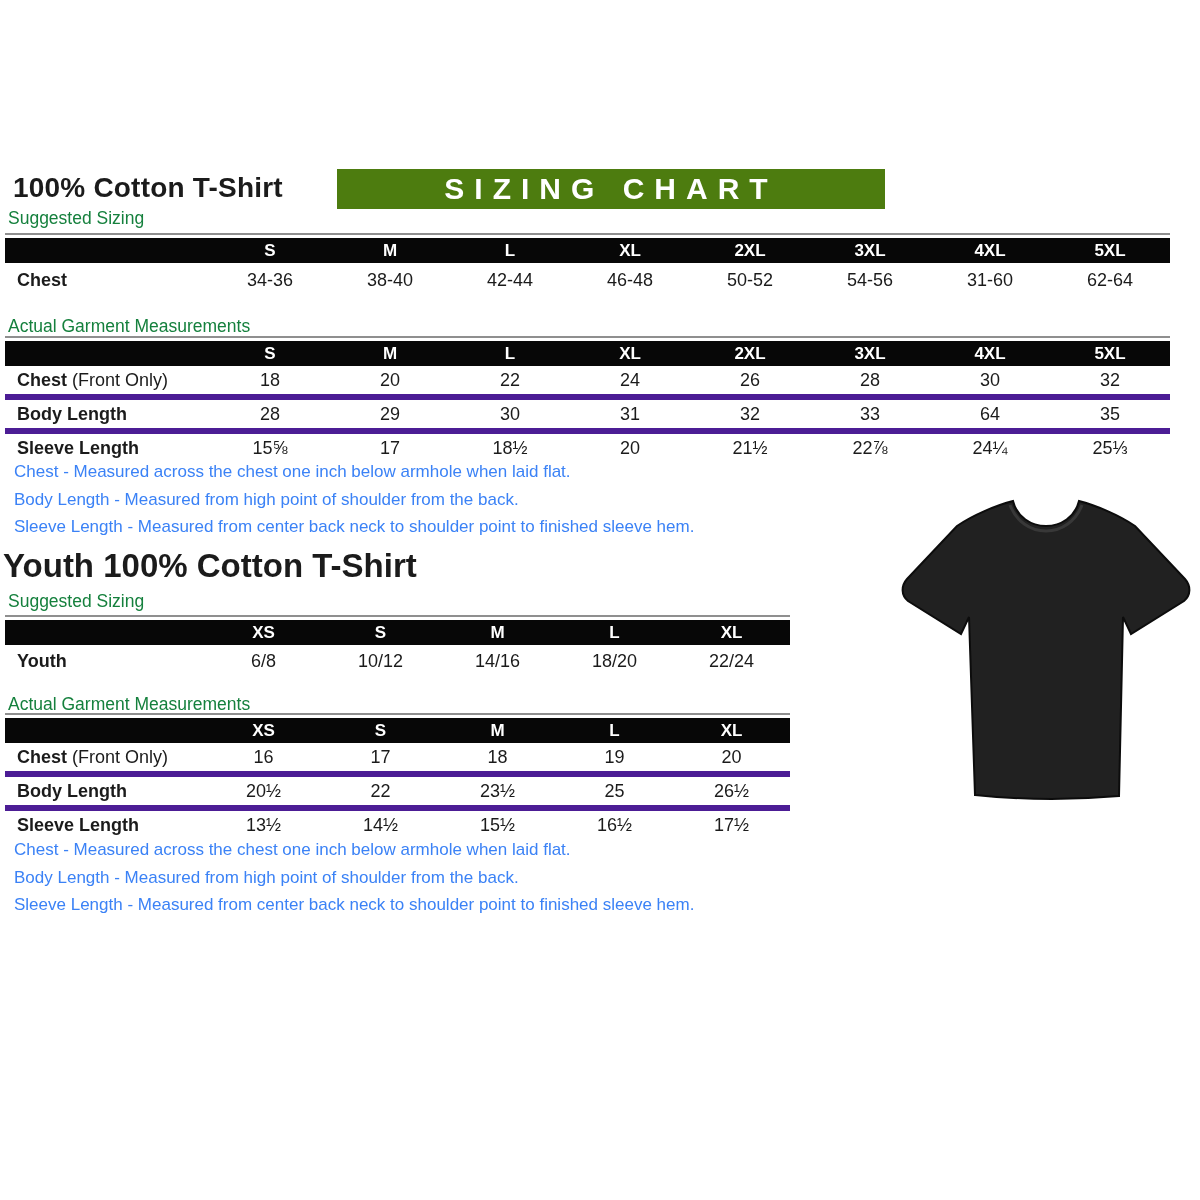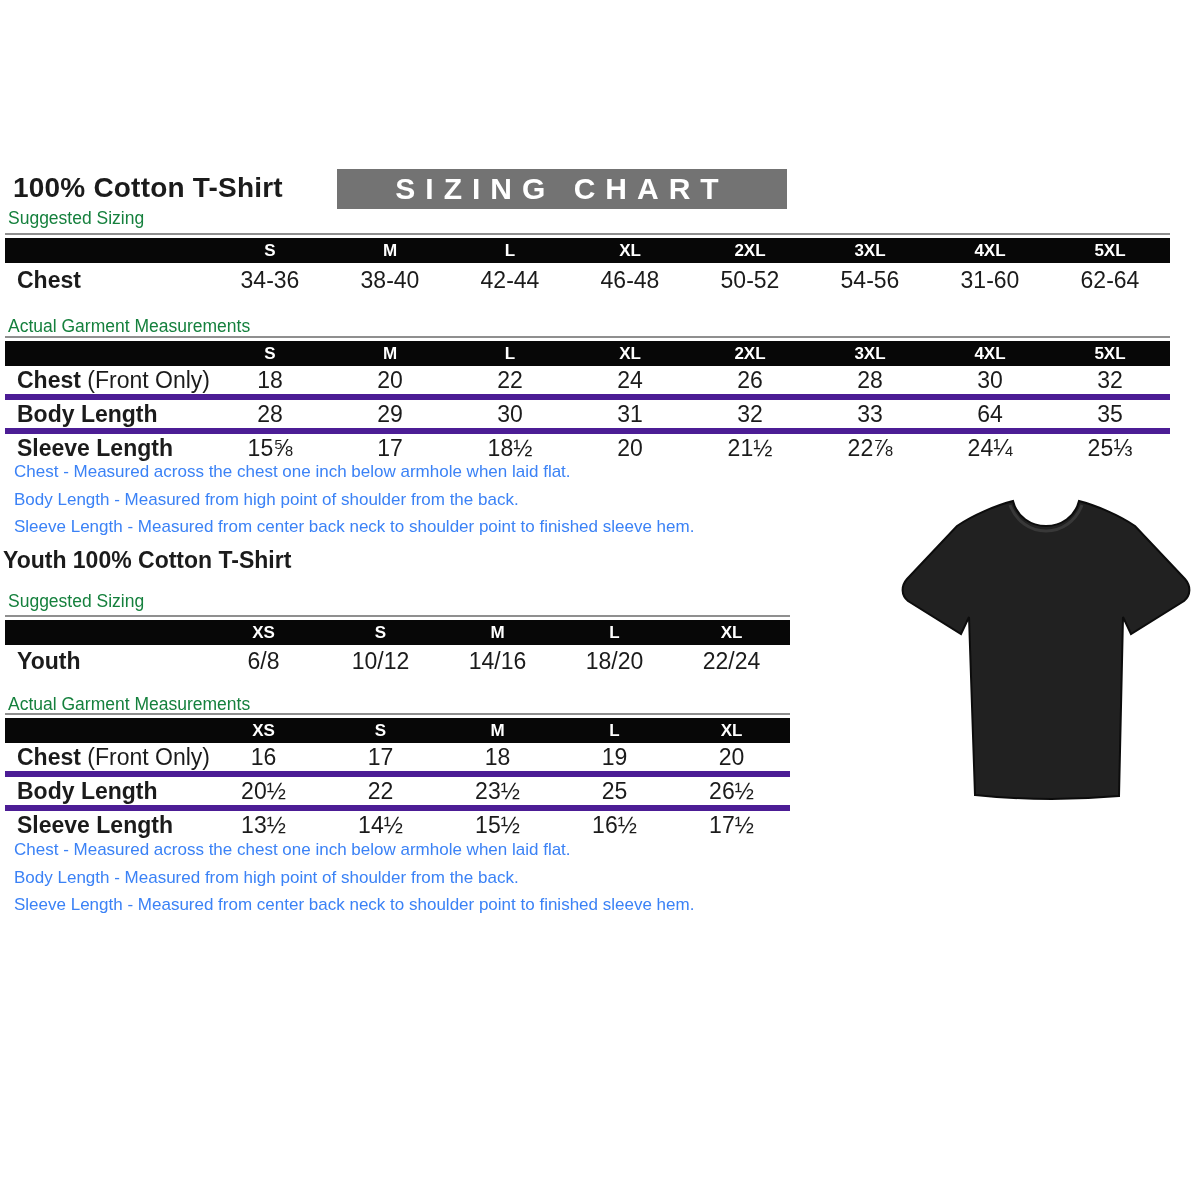--- a/index.html
+++ b/index.html
@@ -2,43 +2,43 @@
 <html><head>
 <meta charset="utf-8">
 <style>
   html,body{margin:0;padding:0;background:#ffffff;}
   body{font-family:"Liberation Sans", sans-serif; color:#1b1b1b;}
   .canvas{position:relative;width:1200px;height:1200px;background:#fff;overflow:hidden;}
 
   .abs{position:absolute;}
 
   .main-title{left:13px;top:172px;font-size:28px;font-weight:700;letter-spacing:0.2px;}
-  .youth-title{left:3px;top:547px;font-size:23px;font-weight:700;}
-
-  .banner{left:337px;top:169px;width:450px;height:40px;background:#737373;color:#fff;
+  .youth-title{left:3px;top:547px;font-size:33px;font-weight:700;}
+
+  .banner{left:337px;top:169px;width:548px;height:40px;background:#4d7c0f;color:#fff;
           display:flex;align-items:center;justify-content:center;
           font-size:30px;font-weight:700;letter-spacing:10px;}
 
   .section-label{font-size:17.5px;color:#15803d;}
   .lbl-sug-a{left:8px;top:208px;}
   .lbl-act-a{left:8px;top:316px;}
   .lbl-sug-y{left:8px;top:591px;}
   .lbl-act-y{left:8px;top:694px;}
 
   .sizing-table{left:5px;}
   .sizing-table::before{content:'';display:block;height:2px;background:#8f8f8f;margin-bottom:3px;}
   .tbl-a1{top:233px;width:1165px;--label-w:205px;--rh:34px;}
   .tbl-a2{top:336px;width:1165px;--label-w:205px;--rh:28px;}
   .tbl-y1{top:615px;width:785px;--label-w:200px;--rh:32px;}
   .tbl-y2{top:713px;width:785px;--label-w:200px;--rh:28px;}
 
   .t-head,.t-row{display:grid;grid-template-columns:var(--label-w) repeat(var(--n),1fr);align-items:center;}
   .t-head{background:#070707;color:#fff;height:25px;}
   .t-th{text-align:center;font-weight:700;font-size:17px;}
-  .t-row{height:var(--rh);font-size:23px;}
+  .t-row{height:var(--rh);font-size:18px;}
   .lined .t-row + .t-row{border-top:6px solid #4c1d95;}
   .t-label{padding-left:12px;white-space:nowrap;}
   .t-label .lbl{font-weight:700;}
   .t-label .sfx{font-weight:400;}
   .t-cell{text-align:center;}
 
   .notes{width:820px;}
   .notes-a{left:14px;top:463px;}
   .notes-y{left:14px;top:841px;}
   .note-line{font-size:17px;line-height:18px;margin-bottom:9.5px;color:#3b82f6;white-space:nowrap;}

